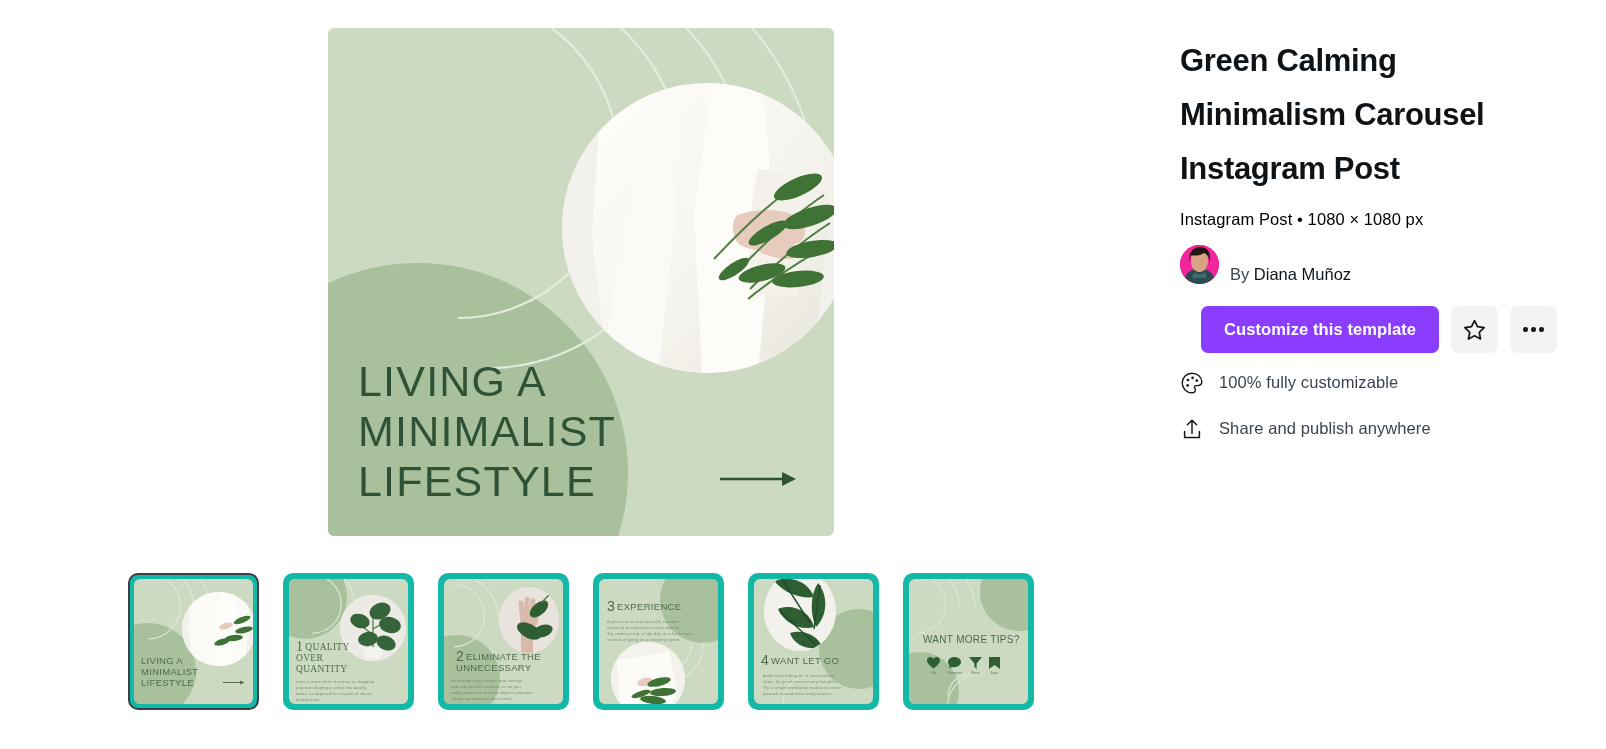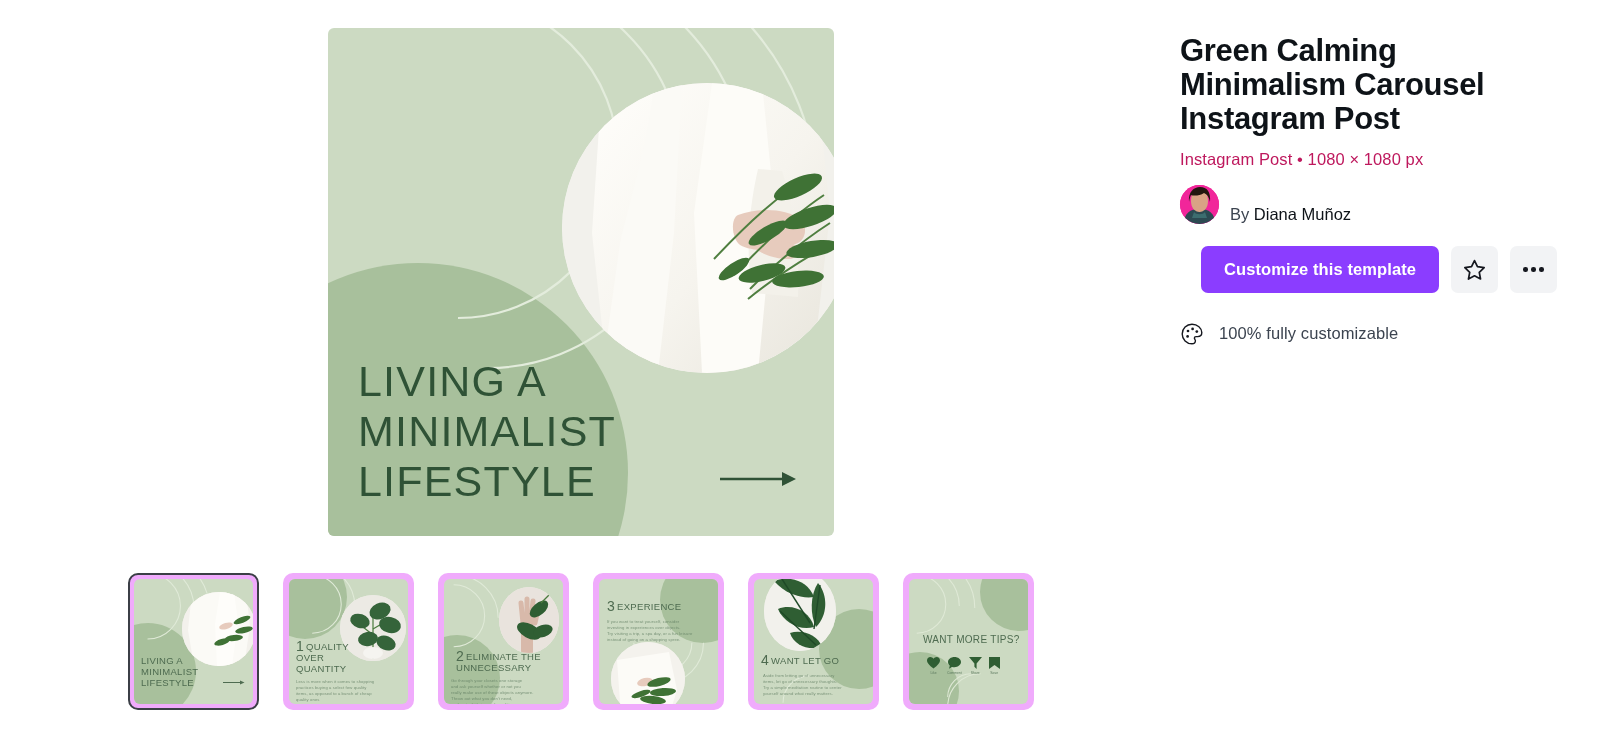--- a/index.html
+++ b/index.html
@@ -45,21 +45,21 @@
     font-weight: 300; letter-spacing: 1.2px;
     white-space: pre-line;
   }
   .hero-arrow { position: absolute; left: 392px; top: 440px; width: 78px; height: 22px; }
 
   
   .thumbs { position: absolute; left: 128px; top: 573px; display: flex; gap: 24px; align-items: flex-start; }
   .thumb-wrap {
     width: 131px; height: 137px;
     border-radius: 10px; padding: 4px;
-    border: 2px solid transparent; background: #f0abfc;
+    border: 2px solid transparent; background: #14b8a6;
   }
   .thumb-wrap.selected { border-color: #3b3f46; }
   .thumb {
     position: relative; width: 100%; height: 100%;
     border-radius: 6px; overflow: hidden; background: #ccdac2;
   }
   .thumb .t-blob { position: absolute; border-radius: 50%; background: #a8c09c; }
   .thumb .t-circle { position: absolute; border-radius: 50%; overflow: hidden; background: #efeee9; }
   .t-head {
     position: absolute; color: #4e6b50;
@@ -72,24 +72,24 @@
     font-size: 4.2px; line-height: 6px; white-space: pre-line; letter-spacing: .1px;
   }
   .t-arrow { position: absolute; width: 22px; height: 7px; }
   .social-row { position: absolute; display: flex; gap: 7px; align-items: flex-end; }
   .social-item { display: flex; flex-direction: column; align-items: center; gap: 2px; }
   .social-lbl { font-size: 3.4px; color: #5d7a5f; }
 
   
   .info { position: absolute; left: 1180px; top: 34px; width: 400px; }
   .title {
-    font-size: 31px; line-height: 34px; font-weight: 700;
+    font-size: 31px; line-height: 54px; font-weight: 700;
     color: #0e1318; letter-spacing: -0.3px; max-width: 372px;
   }
-  .meta { margin-top: 14px; font-size: 16.5px; color: #be185d; letter-spacing: .1px; }
+  .meta { margin-top: 14px; font-size: 16.5px; color: #000000; letter-spacing: .1px; }
   .author-row { margin-top: 16px; display: flex; align-items: center; gap: 11px; }
   .avatar {
     width: 39px; height: 39px; border-radius: 50%;
     overflow: hidden; background: #f1269a; position: relative; flex: none;
   }
   .author-name { font-size: 16.5px; color: #3c4450; margin-top: 20px; }
   .author-name b { font-weight: 400; color: #0e1318; }
 
   .actions { margin-top: 22px; display: flex; align-items: center; gap: 12px; padding-left: 21px; }
   .btn-primary {
@@ -97,21 +97,21 @@
     background: #8b3dff; color: #fff;
     font-family: "Liberation Sans", sans-serif;
     font-size: 16.5px; font-weight: 700; cursor: pointer;
     letter-spacing: .1px;
   }
   .btn-icon {
     width: 47px; height: 47px; border: none; border-radius: 7px;
     background: #f2f3f5; cursor: pointer;
     display: flex; align-items: center; justify-content: center;
   }
-  .features { margin-top: 29px; display: flex; flex-direction: column; gap: 23px; }
+  .features { margin-top: 18px; display: flex; flex-direction: column; gap: 23px; }
   .feature { display: flex; align-items: center; gap: 16px; }
   .feature-icon { width: 23px; height: 23px; flex: none; display: flex; align-items: center; justify-content: center; }
   .feature-label { font-size: 16.5px; color: #3c4450; letter-spacing: .1px; }
   .dots { display: flex; gap: 3.5px; }
   .dot { width: 4.5px; height: 4.5px; border-radius: 50%; background: #16181f; }
 </style>
 </head>
 <body>
 
 <div class="page">
@@ -241,21 +241,21 @@
               <g fill="#35643a">
                 <ellipse cx="40" cy="16" rx="11" ry="8" transform="rotate(-24 40 16)"></ellipse>
                 <ellipse cx="20" cy="26" rx="10" ry="7" transform="rotate(18 20 26)"></ellipse>
                 <ellipse cx="50" cy="30" rx="11" ry="8" transform="rotate(12 50 30)"></ellipse>
                 <ellipse cx="28" cy="44" rx="10" ry="7" transform="rotate(-10 28 44)"></ellipse>
                 <ellipse cx="46" cy="48" rx="10" ry="7" transform="rotate(22 46 48)"></ellipse>
               </g>
               <ellipse cx="33" cy="58" rx="10" ry="6" fill="#f5f4f0"></ellipse>
             </svg>
           </div>
-          <div class="t-head" style="left:7px;top:62px;"><span class="t-num">1</span><span>QUALITY
+          <div class="t-head" style="left:7px;top:62px;font-family:Liberation Serif, serif;"><span class="t-num">1</span><span>QUALITY
 OVER
 QUANTITY</span></div>
           <div class="t-body" style="left:7px;top:100px;width:100px;">Less is more when it comes to shopping
 practices buying a select few quality
 items, as opposed to a bunch of cheap
 quality ones</div>
         </div>
       </div>
 
       <div class="thumb-wrap">
@@ -445,16 +445,26 @@
             <circle cx="7" cy="8" r="1.35" fill="#16181f"></circle>
             <circle cx="11.6" cy="5.9" r="1.35" fill="#16181f"></circle>
             <circle cx="15.8" cy="8.6" r="1.35" fill="#16181f"></circle>
             <circle cx="6.6" cy="13.4" r="1.35" fill="#16181f"></circle>
           </svg>
         </span>
         <span class="feature-label">100% fully customizable</span>
       </div>
 
 
+      <div class="feature">
+        <span class="feature-icon">
+          <svg width="22" height="22" viewBox="0 0 22 22">
+            <path d="M11 15.4 L11 2.4" stroke="#16181f" stroke-width="1.5" stroke-linecap="round"></path>
+            <path d="M6.4 6.8 L11 2.2 L15.6 6.8" fill="none" stroke="#16181f" stroke-width="1.5" stroke-linecap="round" stroke-linejoin="round"></path>
+            <path d="M3.6 13.4 L3.6 19.6 L18.4 19.6 L18.4 13.4" fill="none" stroke="#16181f" stroke-width="1.5" stroke-linecap="round"></path>
+          </svg>
+        </span>
+        <span class="feature-label">Share and publish anywhere</span>
+      </div>
 
     </div>
   </div>
 </div>
 
 </body></html>

